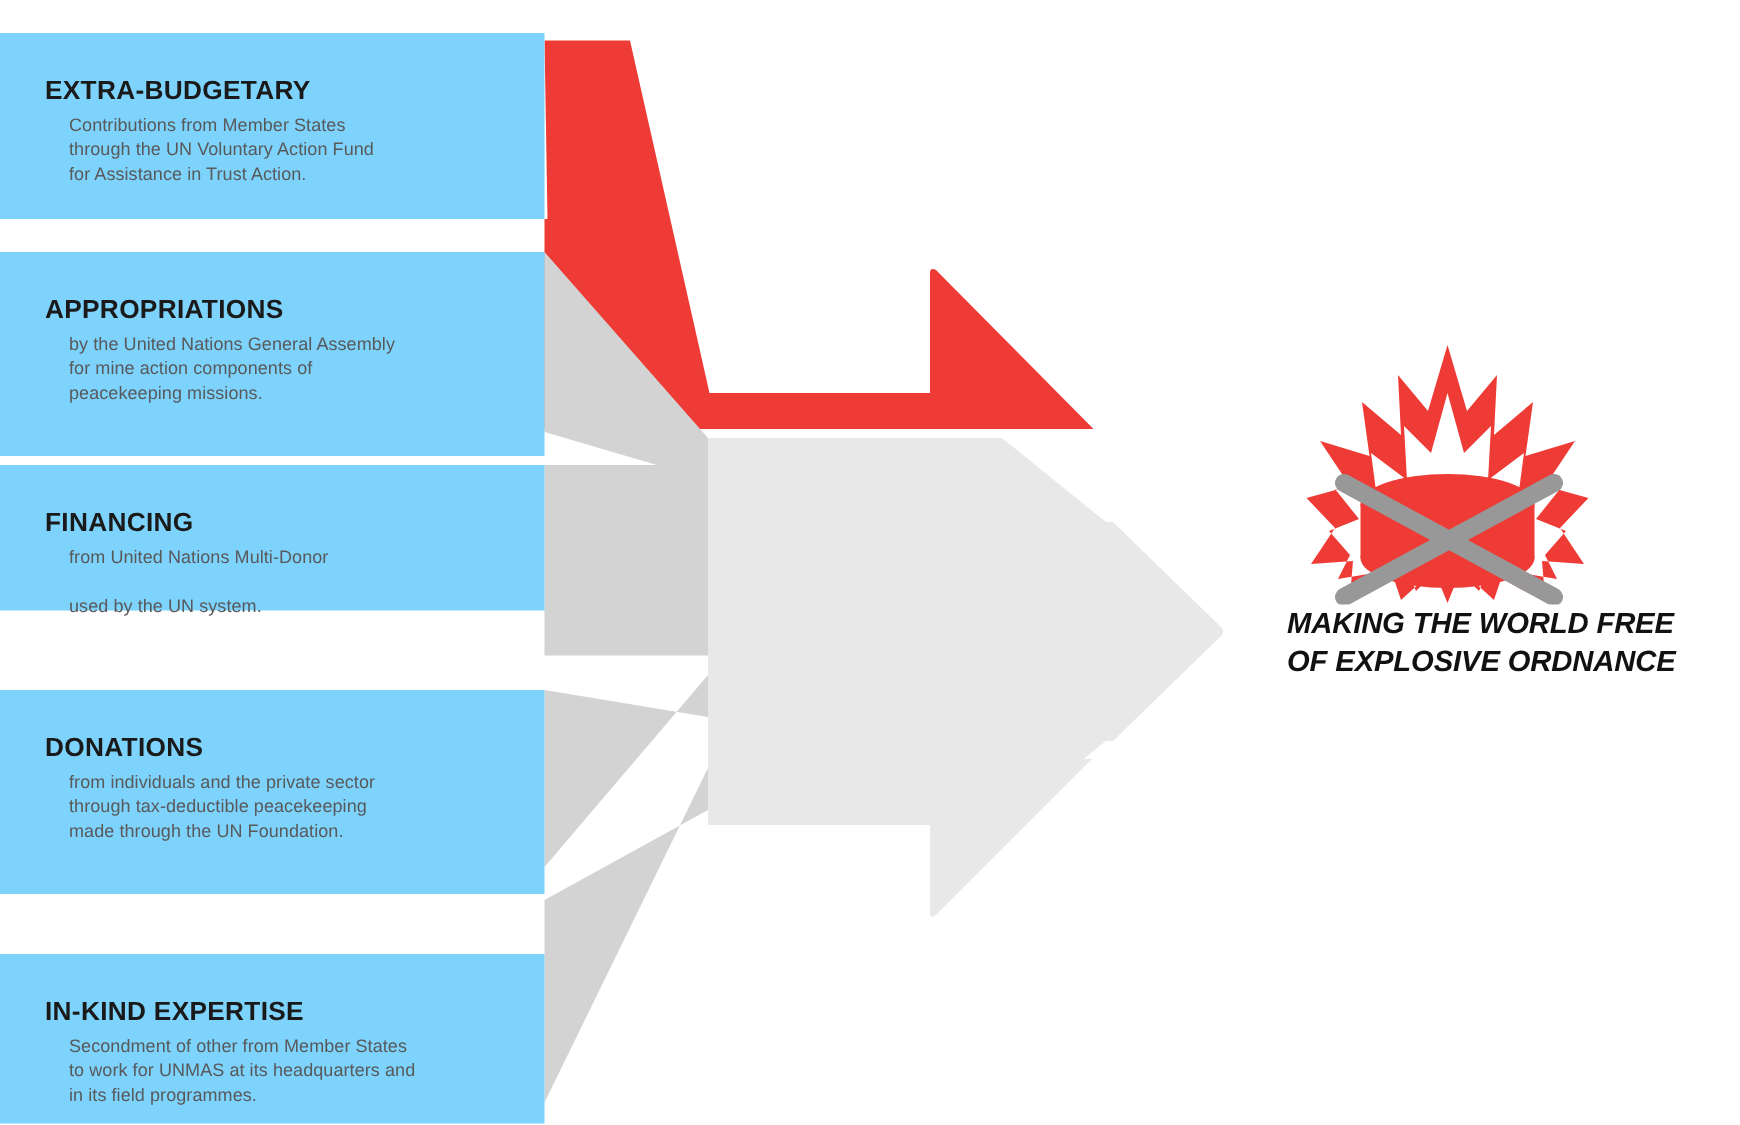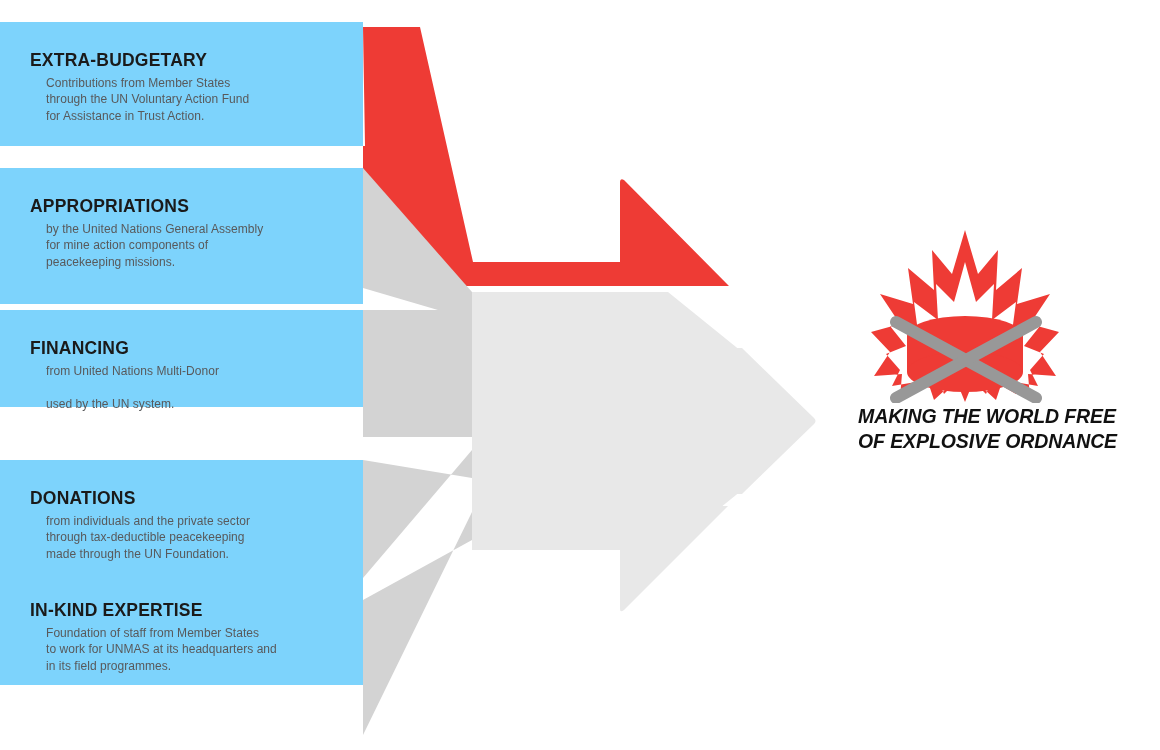--- a/index.html
+++ b/index.html
@@ -141,24 +141,24 @@
 
   <div class="block" style="top:460px;height:136px;">
     <div class="block-title">DONATIONS</div>
     <div class="block-body">
       <span>from individuals and the private sector</span><br>
       <span>through tax-deductible peacekeeping</span><br>
       <span>made through the UN Foundation.</span>
     </div>
   </div>
 
-  <div class="block" style="top:572px;height:113px;">
+  <div class="block" style="top:636px;height:113px;">
     <div class="block-title">IN-KIND EXPERTISE</div>
     <div class="block-body">
-      <span>Foundation of staff from Member States</span><br>
+      <span>Secondment of other from Member States</span><br>
       <span>to work for UNMAS at its headquarters and</span><br>
       <span>in its field programmes.</span>
     </div>
   </div>
 
   <div id="logo-wrap">
 
     <svg id="logo-mark" viewBox="0 0 190 175">
 
       <path fill="#ee3b35" d="M 95,2

